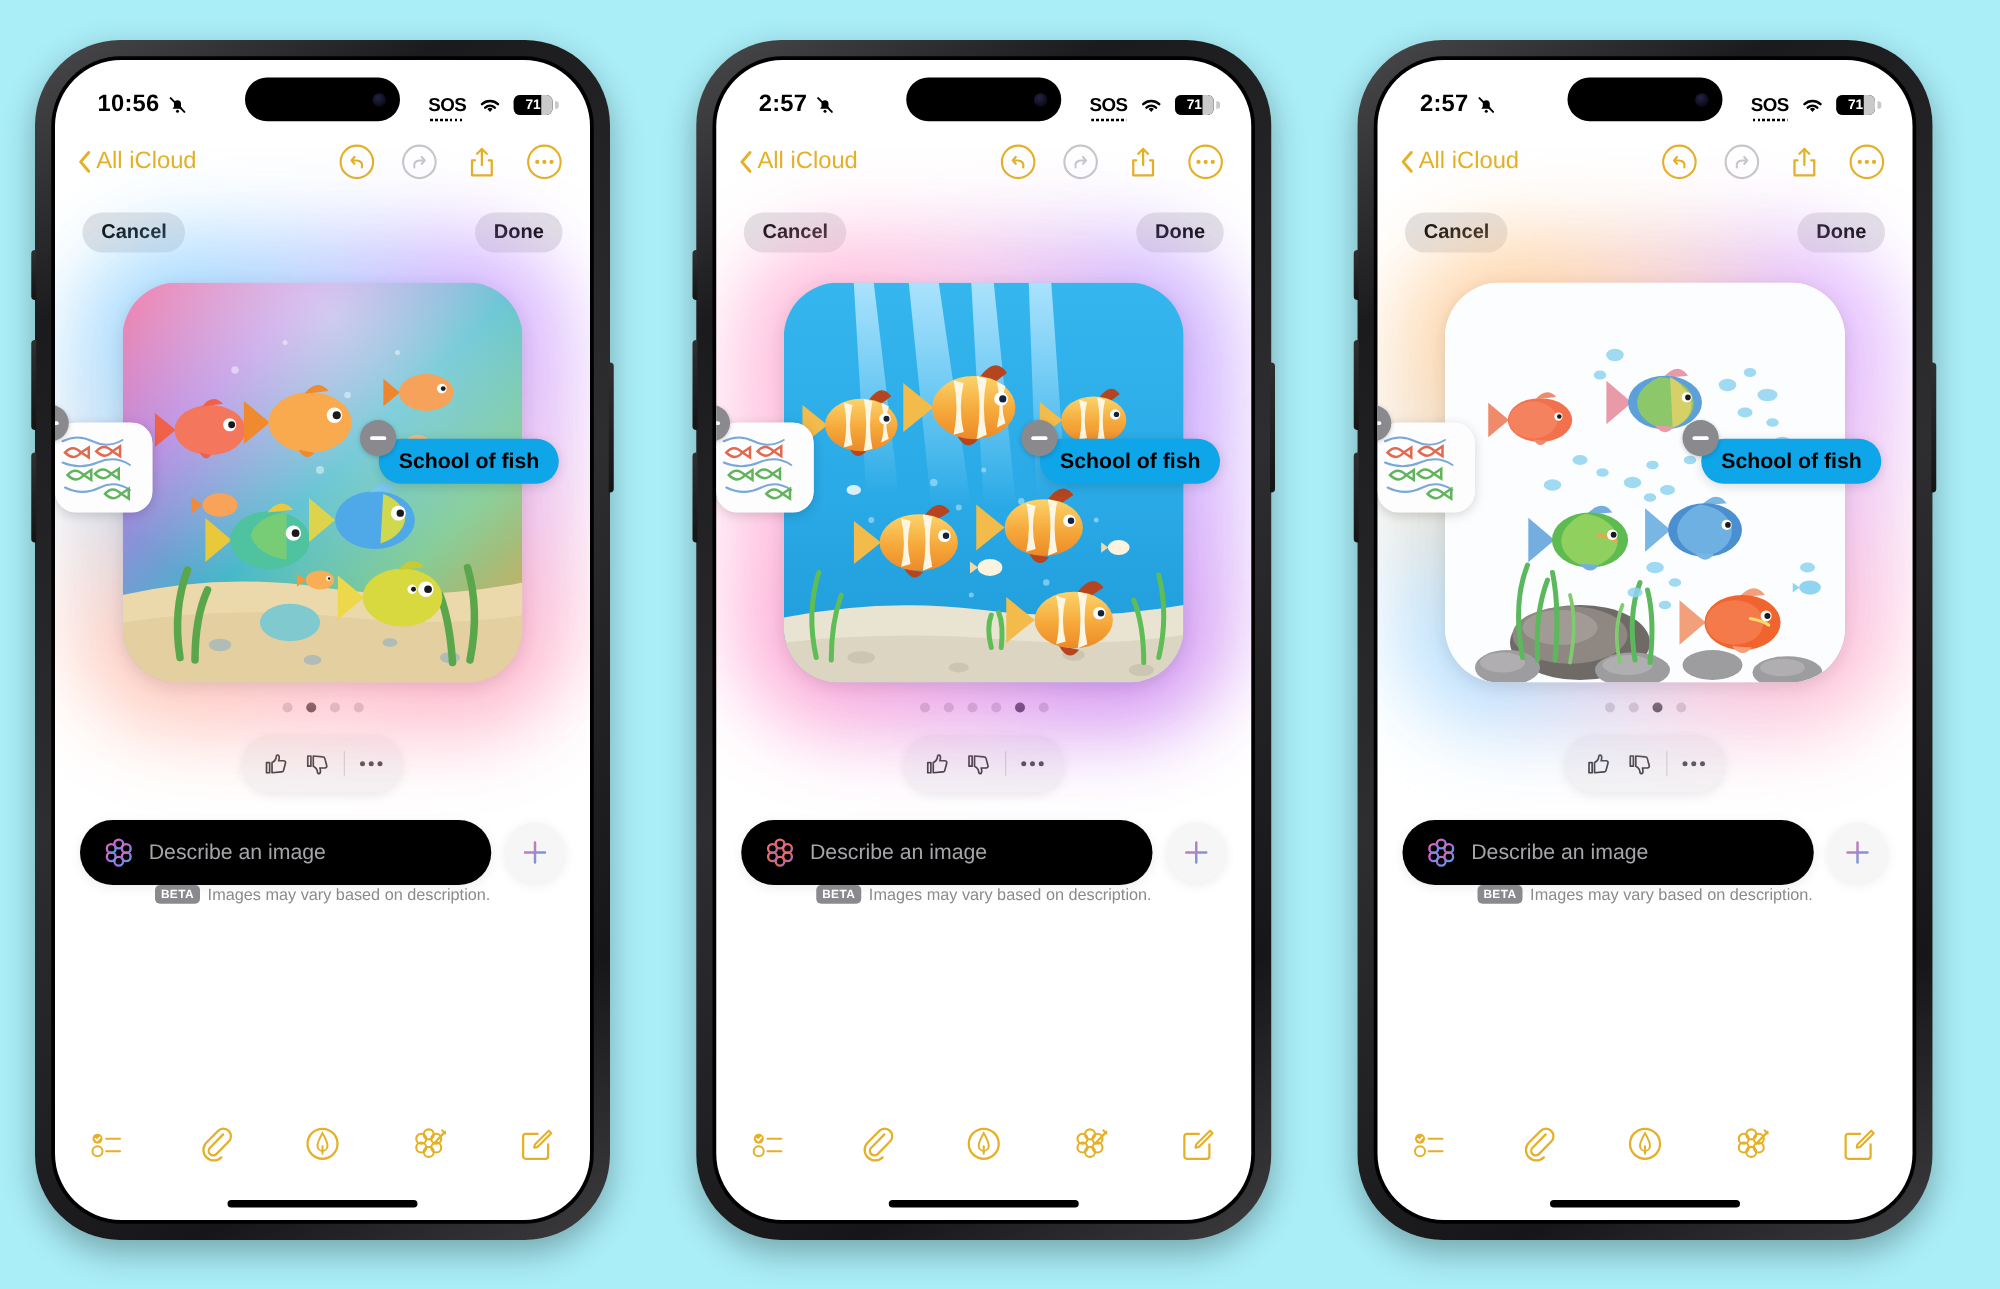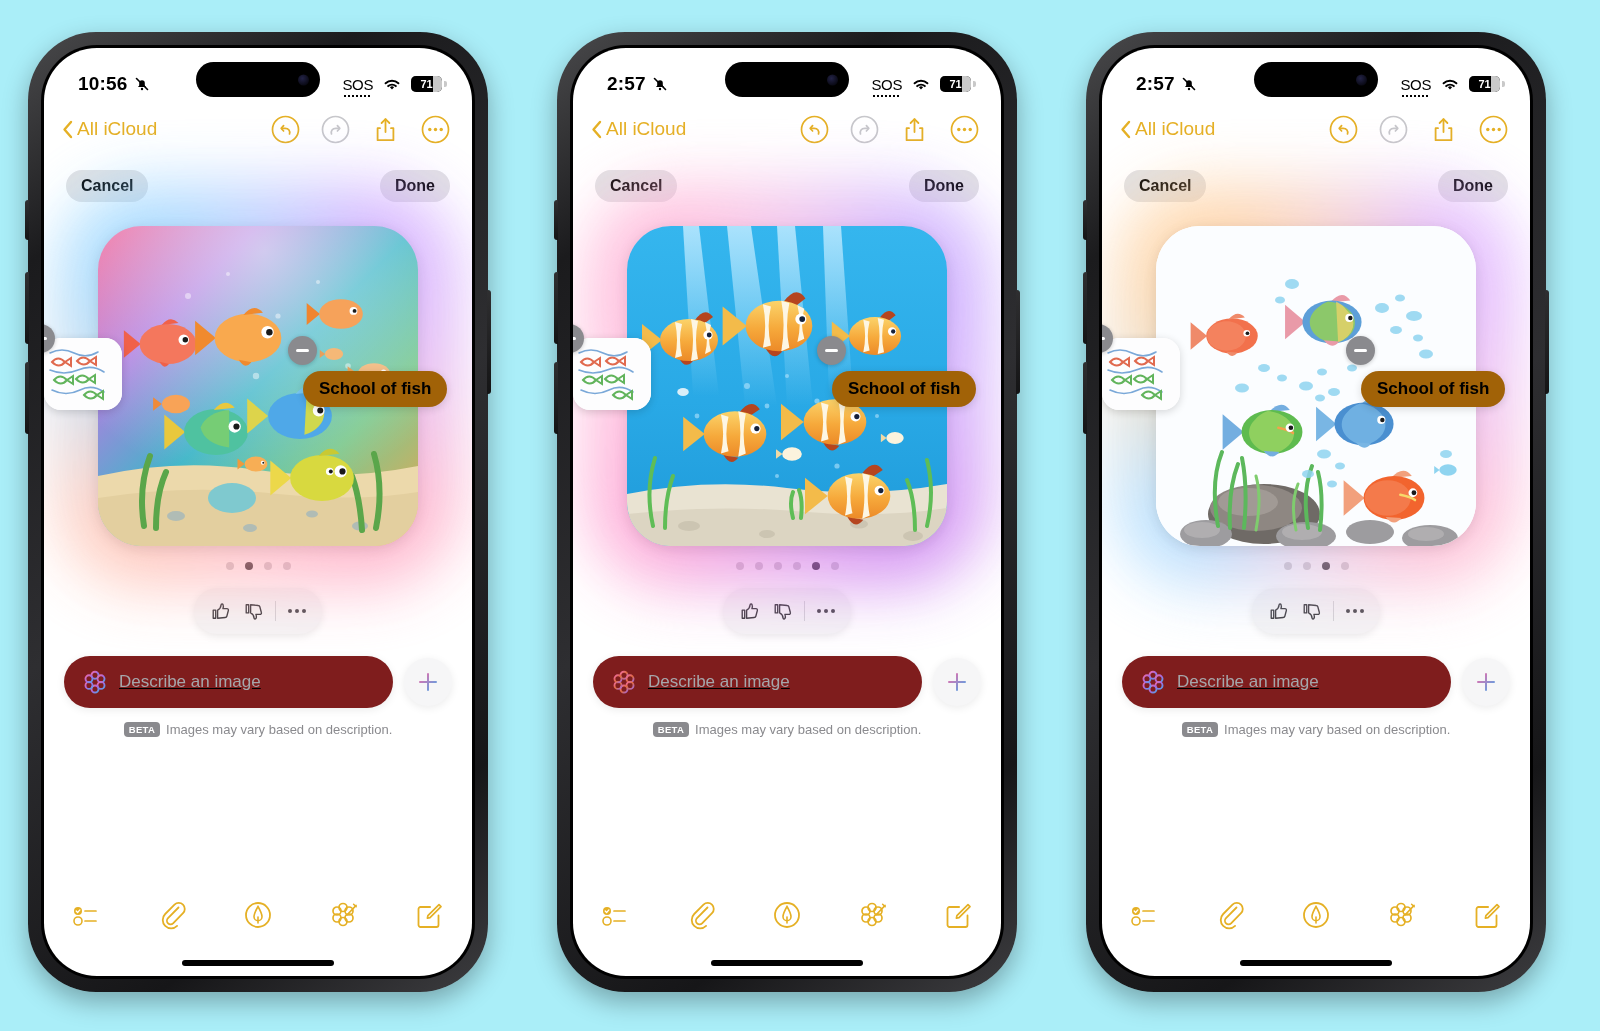--- a/index.html
+++ b/index.html
@@ -48,21 +48,21 @@
   
   .statusbar {
     position: relative; height: 58px;
     display: flex; align-items: center; justify-content: space-between;
     padding: 14px 30px 0 34px;
   }
   .sb-time { font-size: 19px; font-weight: bold; color: #000; letter-spacing: .2px;
              display: flex; align-items: center; gap: 6px; }
   .bell { width: 16px; height: 16px; display: block; }
   .sb-right { display: flex; align-items: center; gap: 8px; }
-  .sos { font-size: 15px; font-weight: normal; color: #000; letter-spacing: -.4px;
+  .sos { font-size: 15px; font-weight: bold; color: #000; letter-spacing: -.4px;
          position: relative; }
   .sos::after {
     content: ""; position: absolute; left: 1px; right: 1px; bottom: -4px; height: 2px;
     background: repeating-linear-gradient(90deg,#000 0 2px,transparent 2px 4px);
   }
   .wifi { width: 22px; height: 16px; }
   .battery { position: relative; width: 31px; height: 16px; border-radius: 5px;
              background: #000; display: flex; align-items: center; justify-content: center; }
   .battery::after { content:""; position:absolute; right:-5px; top:5px; width:3px; height:6px;
                     border-radius:0 2px 2px 0; background:#c9c9c9; }
@@ -114,24 +114,24 @@
       radial-gradient(circle at 20% 80%, rgba(150,210,255,.8) 0%, rgba(150,210,255,0) 58%); }
   .card { position: absolute; inset: 0; border-radius: 44px; overflow: hidden;
           box-shadow: 0 3px 14px rgba(0,0,0,.10); cursor: pointer; }
   .card svg { display: block; width: 100%; height: 100%; }
 
   
   .chip-sketch { position: absolute; left: -54px; top: 112px; width: 78px; height: 72px;
                  border-radius: 17px; background: #fbfbfc; box-shadow: 0 2px 9px rgba(0,0,0,.16);
                  overflow: hidden; cursor: pointer; z-index: 6; }
   .chip-sketch svg { width: 100%; height: 100%; display: block; }
-  .chip-text { position: absolute; left: 205px; top: 125px; background: #a16207;
+  .chip-text { position: absolute; left: 205px; top: 125px; background: #0ea5e9;
                border-radius: 19px; padding: 8px 16px; font-size: 17px; font-weight: bold;
                color: #000; white-space: nowrap; box-shadow: 0 2px 9px rgba(0,0,0,.14);
-               cursor: pointer; z-index: 6; margin-top: 20px; }
+               cursor: pointer; z-index: 6; }
   .minus { position: absolute; width: 29px; height: 29px; border-radius: 50%;
            background: #8a8a8e; display: flex; align-items: center; justify-content: center;
            z-index: 8; cursor: pointer; box-shadow: 0 1px 4px rgba(0,0,0,.2); }
   .minus::before { content: ""; width: 13px; height: 3px; border-radius: 2px; background: #fff; }
   .minus.m-sketch { left: -72px; top: 98px; }
   .minus.m-text   { left: 190px; top: 110px; }
 
   
   .dots { display: flex; justify-content: center; gap: 11px; margin-top: 16px; }
   .dot { width: 8px; height: 8px; border-radius: 50%; background: #c9c6c9; cursor: pointer; }
@@ -141,30 +141,30 @@
   .fb { margin: 18px auto 0; width: 128px; height: 46px; border-radius: 23px;
         background: #f4f4f5; box-shadow: 0 2px 9px rgba(0,0,0,.09);
         display: flex; align-items: center; justify-content: center; gap: 10px; }
   .fb-ico { width: 23px; height: 23px; cursor: pointer; }
   .fb-sep { width: 1px; height: 20px; background: #d2d2d5; }
   .fb-dots { display: flex; gap: 3px; cursor: pointer; padding: 0 2px; }
   .fb-dots i { width: 4px; height: 4px; border-radius: 50%; background: #4a4a4e; display: block; }
 
   
   .prompt-row { display: flex; align-items: center; gap: 11px; margin: 22px 20px 0; }
-  .prompt { flex: 1; height: 52px; border-radius: 26px; background: #7f1d1d;
+  .prompt { flex: 1; height: 52px; border-radius: 26px; background: #000000;
             box-shadow: 0 2px 9px rgba(0,0,0,.08);
-            display: flex; align-items: center; gap: 11px; padding: 0 18px; cursor: text; text-decoration: underline; }
+            display: flex; align-items: center; gap: 11px; padding: 0 18px; cursor: text; }
   .pg-ico { width: 26px; height: 26px; flex: none; }
   .prompt-ph { font-size: 17px; color: #a6a6aa; }
   .plus-btn { width: 48px; height: 48px; border-radius: 50%; background: #f6f6f7;
               box-shadow: 0 2px 9px rgba(0,0,0,.08);
               display: flex; align-items: center; justify-content: center; cursor: pointer; flex: none; }
 
-  .beta-row { display: flex; align-items: center; justify-content: center; gap: 6px; margin-top: 14px; }
+  .beta-row { display: flex; align-items: center; justify-content: center; gap: 6px; }
   .beta-tag { background: #8a8a8e; color: #fff; font-size: 9.5px; font-weight: bold;
               border-radius: 4px; padding: 2px 5px; letter-spacing: .3px; }
   .beta-txt { font-size: 13px; color: #8a8a8e; text-align: right; }
 
   
   .toolbar { position: absolute; left: 0; right: 0; bottom: 46px;
              display: flex; align-items: center; justify-content: space-between;
              padding: 0 28px; }
   .tb-ico { width: 30px; height: 30px; cursor: pointer; }
   .home-ind { position: absolute; bottom: 10px; left: 50%; transform: translateX(-50%);

